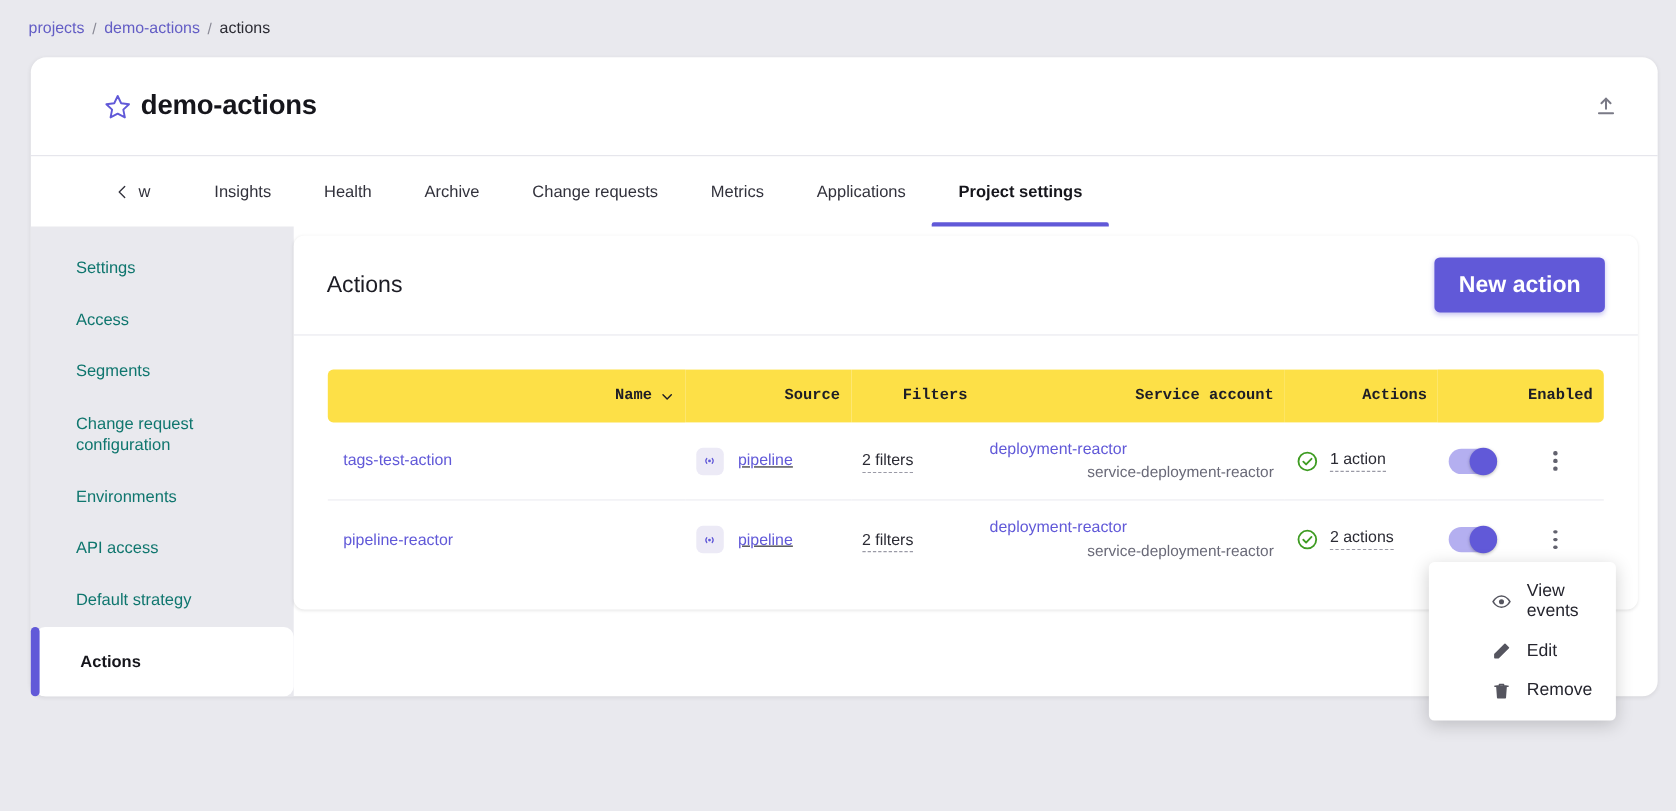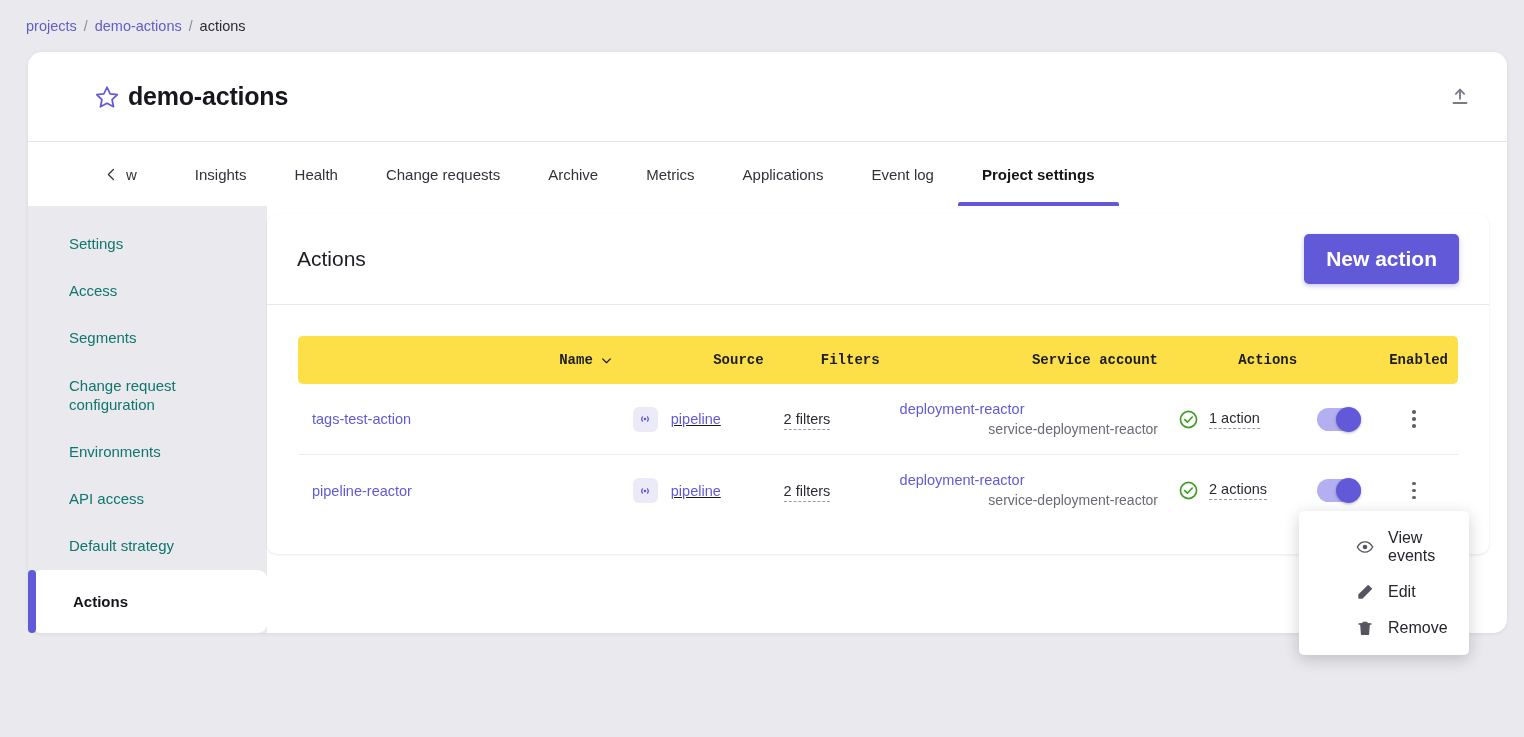--- a/index.html
+++ b/index.html
@@ -259,25 +259,24 @@
 
   <div class="tabs">
     <button class="tab-scroll-left">
       <svg width="15" height="15" viewBox="0 0 24 24" fill="none" stroke="#35353f" stroke-width="2" stroke-linecap="round" stroke-linejoin="round">
         <polyline points="15,4 7,12 15,20"></polyline>
       </svg>
     </button>
     <button class="tab truncated">w</button>
     <button class="tab">Insights</button>
     <button class="tab">Health</button>
+    <button class="tab">Archive</button>
     <button class="tab">Change requests</button>
-    <button class="tab">Archive</button>
     <button class="tab">Metrics</button>
     <button class="tab">Applications</button>
-    <button class="tab">Event log</button>
     <button class="tab active">Project settings</button>
   </div>
 
   <div class="body-wrap">
 
     <nav class="sidebar">
       <div class="side-item">Settings</div>
       <div class="side-item">Access</div>
       <div class="side-item">Segments</div>
       <div class="side-item">Change request configuration</div>

